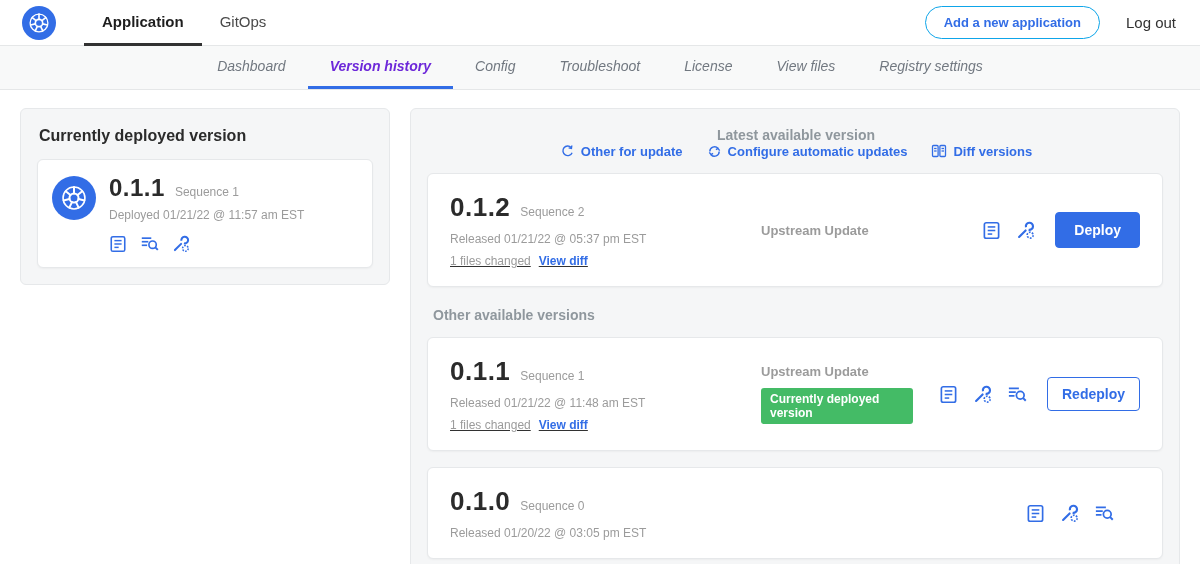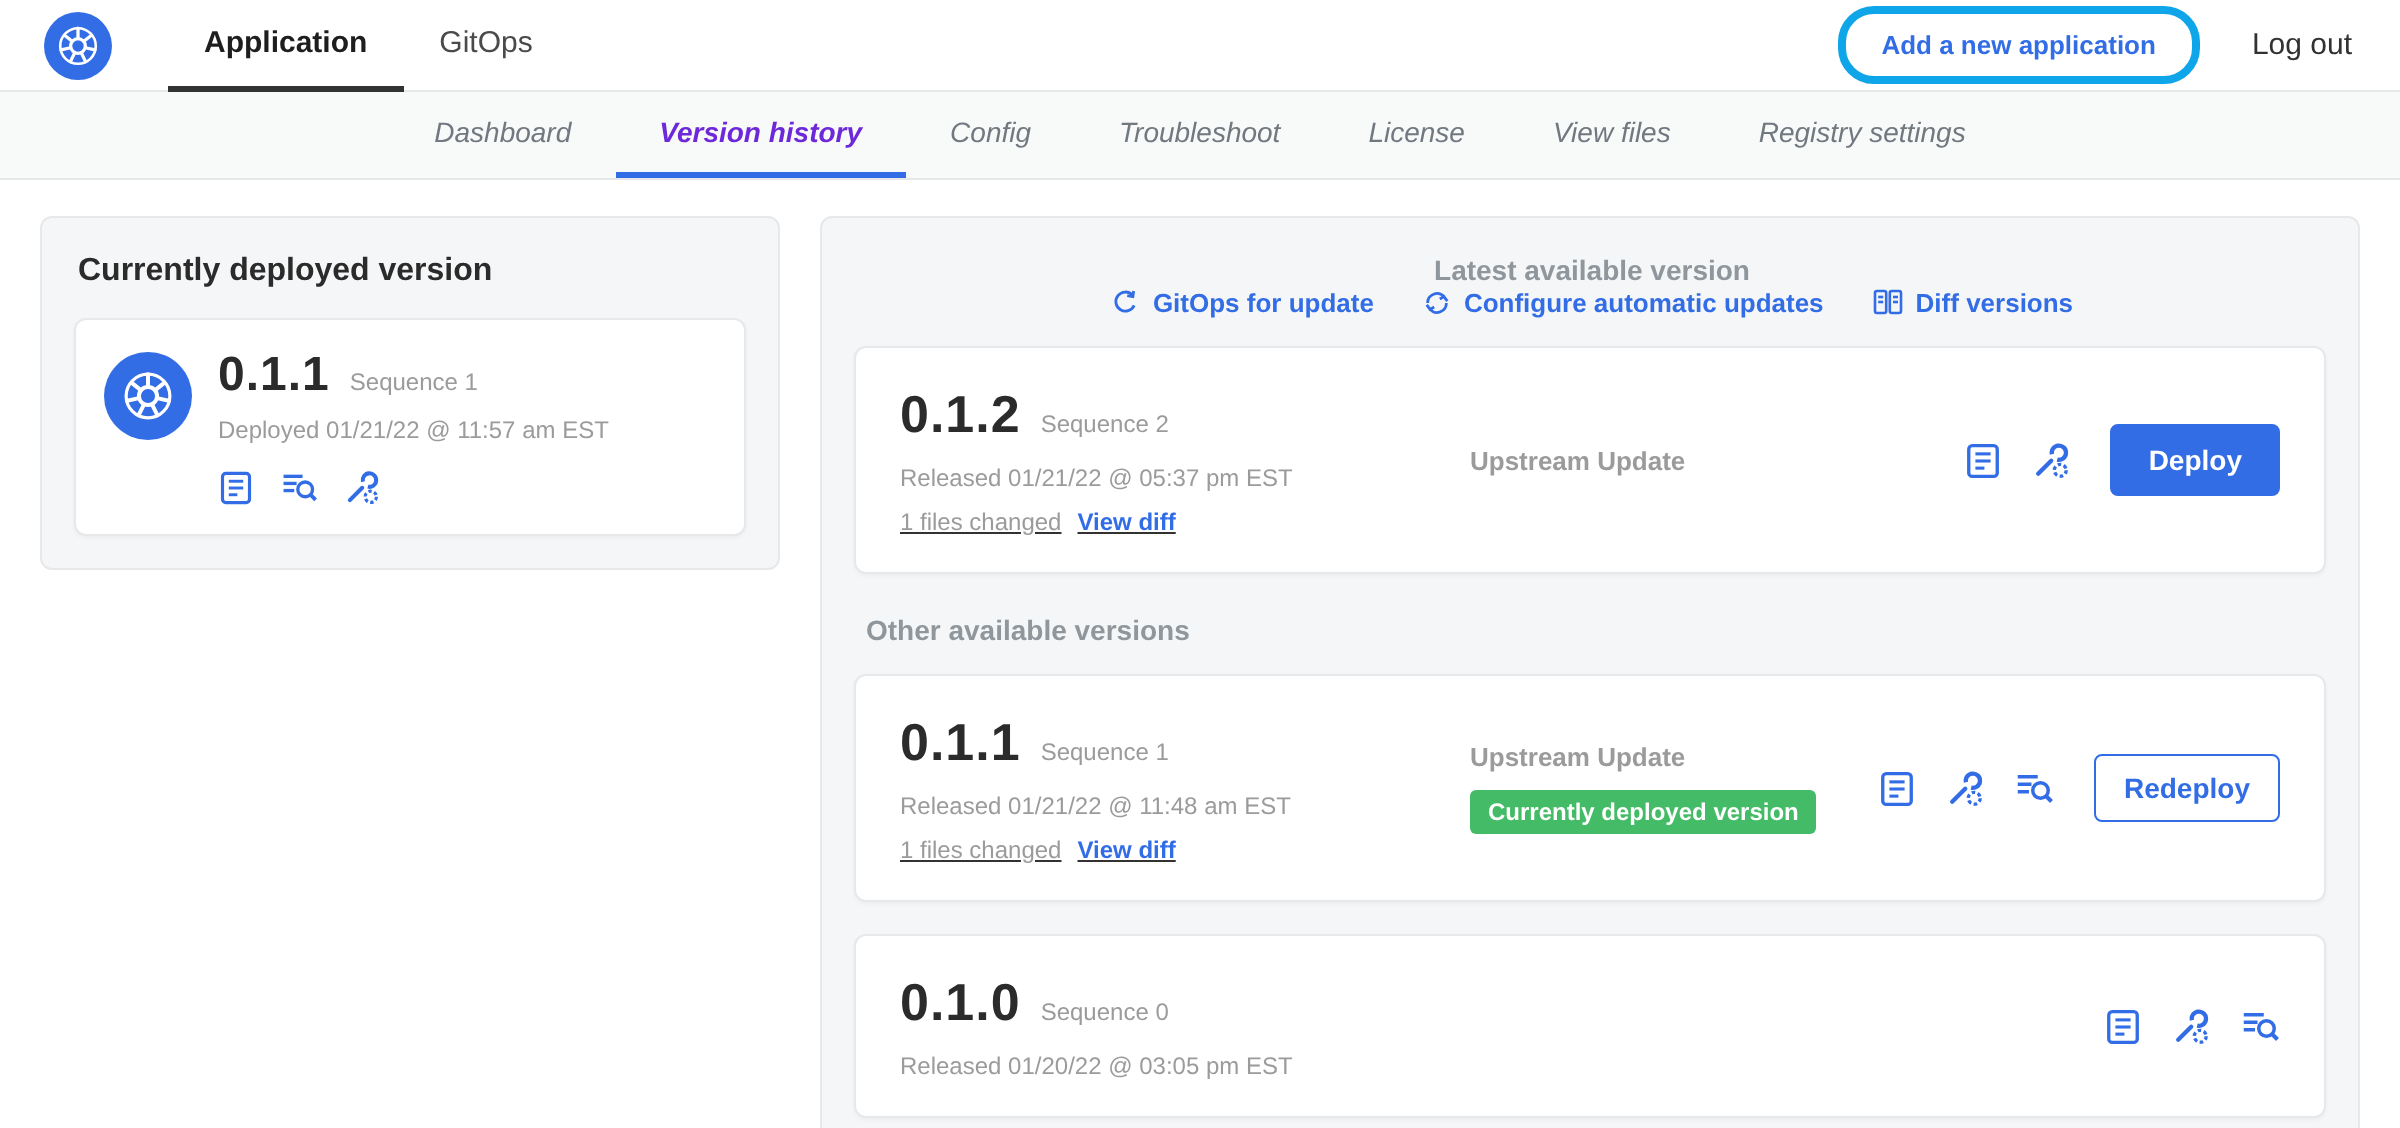--- a/index.html
+++ b/index.html
@@ -38,21 +38,21 @@
     border-bottom: 3px solid transparent;
     cursor: pointer;
   }
   .topbar-tab.active {
     color: #1e1e1e;
     font-weight: bold;
     border-bottom-color: #323232;
   }
   .topbar-spacer { flex: 1; }
   .add-app-btn {
-    border: 4px solid #0ea5e9;
+    border: 1px solid #0ea5e9;
     background: #fff;
     color: #326de6;
     font-family: inherit;
     font-size: 13px;
     font-weight: bold;
     padding: 8px 18px;
     border-radius: 18px;
     cursor: pointer;
     margin-right: 26px;
   }
@@ -103,20 +103,21 @@
     font-size: 16px;
     font-weight: bold;
     color: #2b2b2b;
     margin: 2px 2px 14px 2px;
   }
   .white-card {
     background: #fff;
     border: 1px solid #e6e8ea;
     border-radius: 6px;
     box-shadow: 0 1px 2px rgba(0,0,0,0.04);
+    gap: 26px;
   }
   .deployed-card {
     padding: 14px 16px 14px 14px;
     display: flex;
     gap: 13px;
   }
   .deployed-logo {
     width: 44px; height: 44px;
     border-radius: 50%;
     background: #326de6;
@@ -360,21 +361,21 @@
 
   <section class="panel versions-panel">
 
     <div class="vp-header">
       <span class="vp-title">Latest available version</span>
       <div class="vp-actions">
         <button class="vp-action">
           <svg width="15" height="15">
               <use href="#i-refresh"></use>
             </svg>
-          <span>GitOps for update</span>
+          <span>Other for update</span>
         </button>
         <button class="vp-action">
           <svg width="15" height="15">
               <use href="#i-autoupdate"></use>
             </svg>
           <span>Configure automatic updates</span>
         </button>
         <button class="vp-action">
           <svg width="16" height="16">
               <use href="#i-diff"></use>

